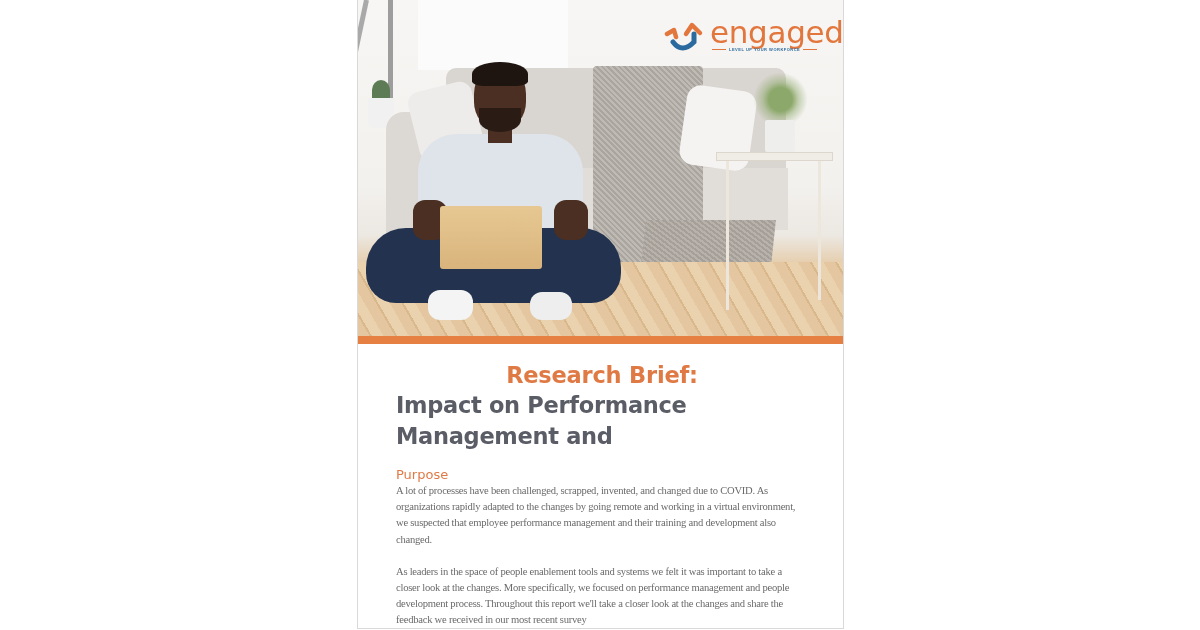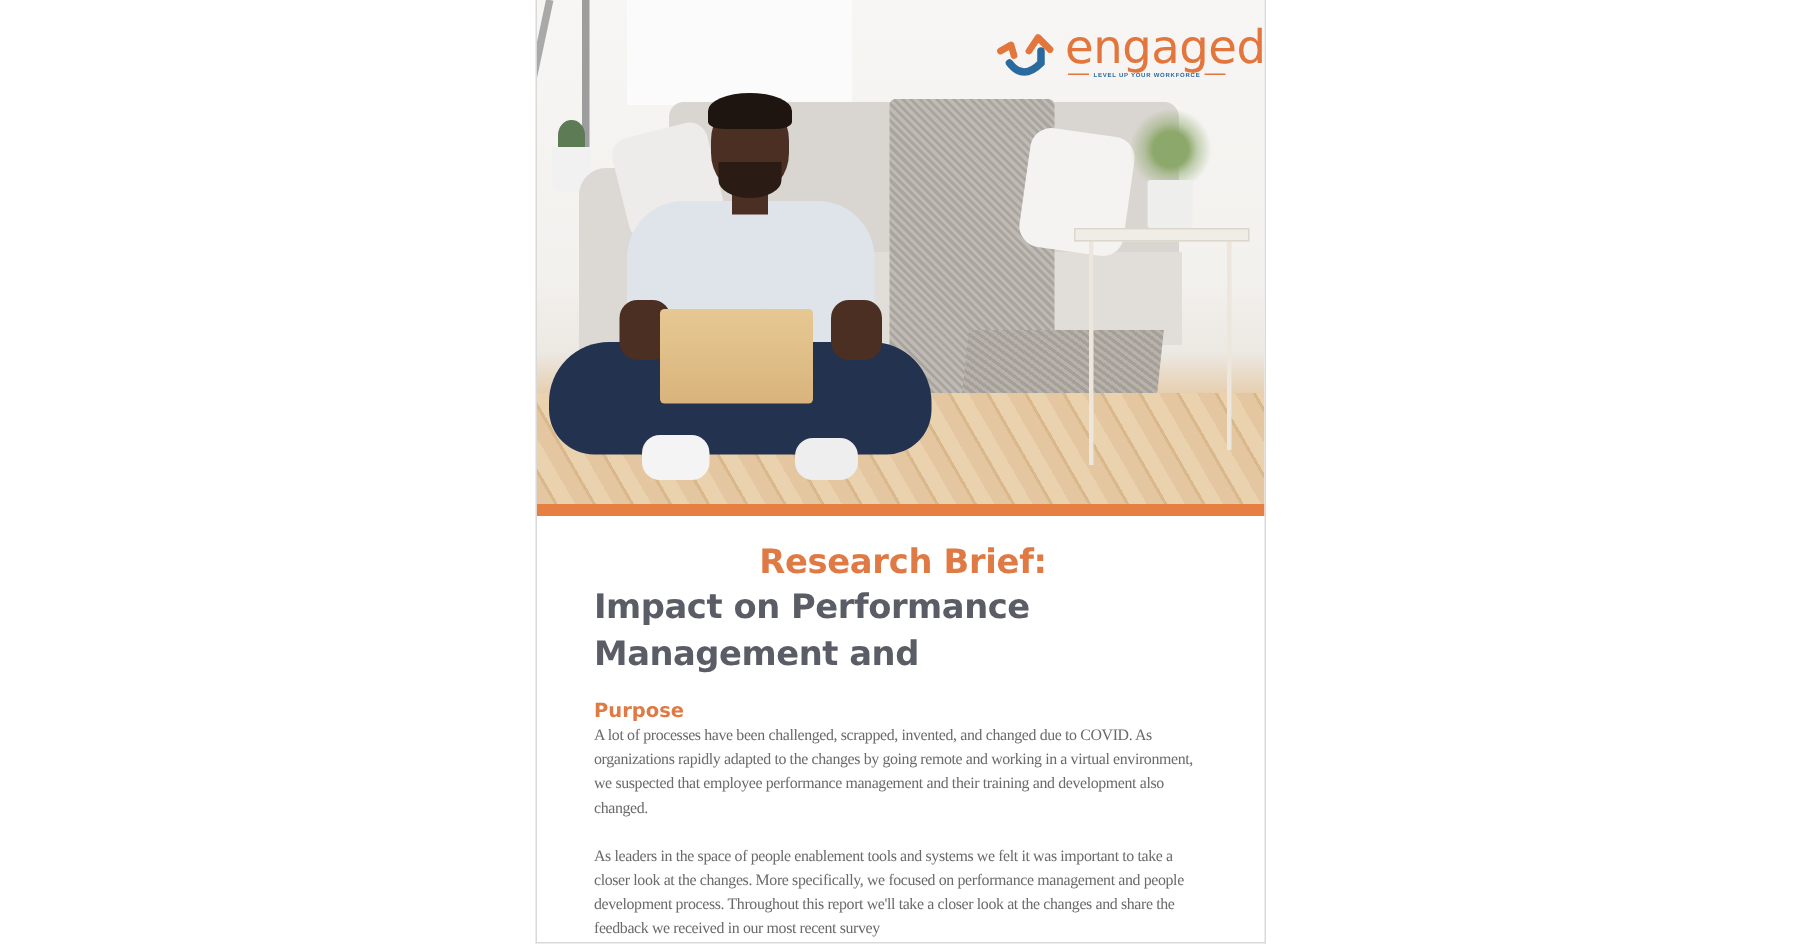--- a/index.html
+++ b/index.html
@@ -109,21 +109,21 @@
     text-align: center;
   }
   .title {
     font-family: "DejaVu Sans", sans-serif;
     font-weight: bold; color: #5b5d66; font-size: 22.5px; line-height: 31px;
     margin-top: 0; letter-spacing: -0.3px;
   }
   .section-h {
     margin-top: 14px;
     font-family: "DejaVu Sans", sans-serif;
-    color: #e07a45; font-weight: bold; font-size: 13px; line-height: 17px;
+    color: #e07a45; font-weight: normal; font-size: 13px; line-height: 17px;
   }
   .para {
     color: #6a6a6a; font-size: 10.6px; line-height: 16.2px;
     letter-spacing: -0.25px;
     margin: 0;
     font-family: Liberation Serif, serif;
   }
   .para + .para { margin-top: 16px; }
 </style>
 </head>

